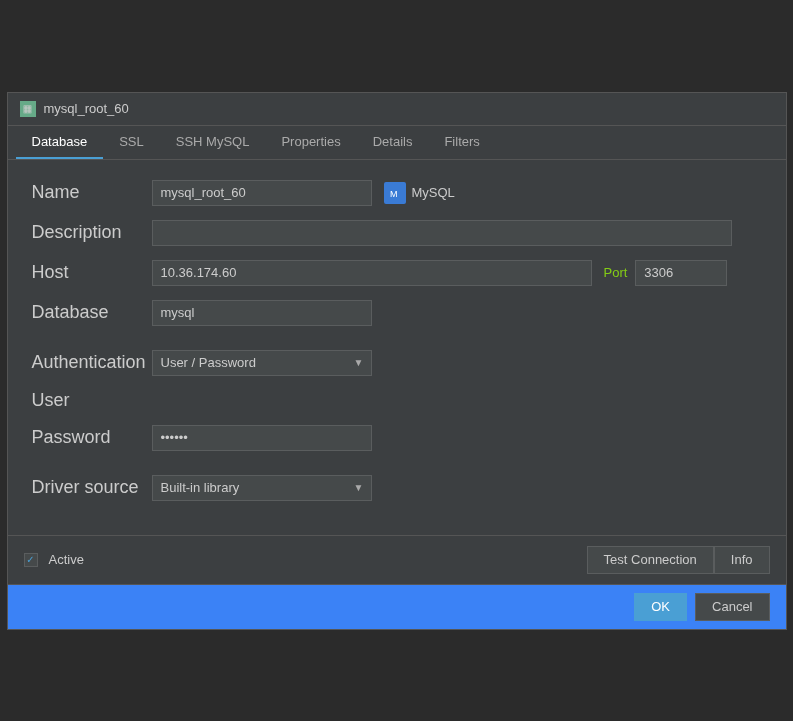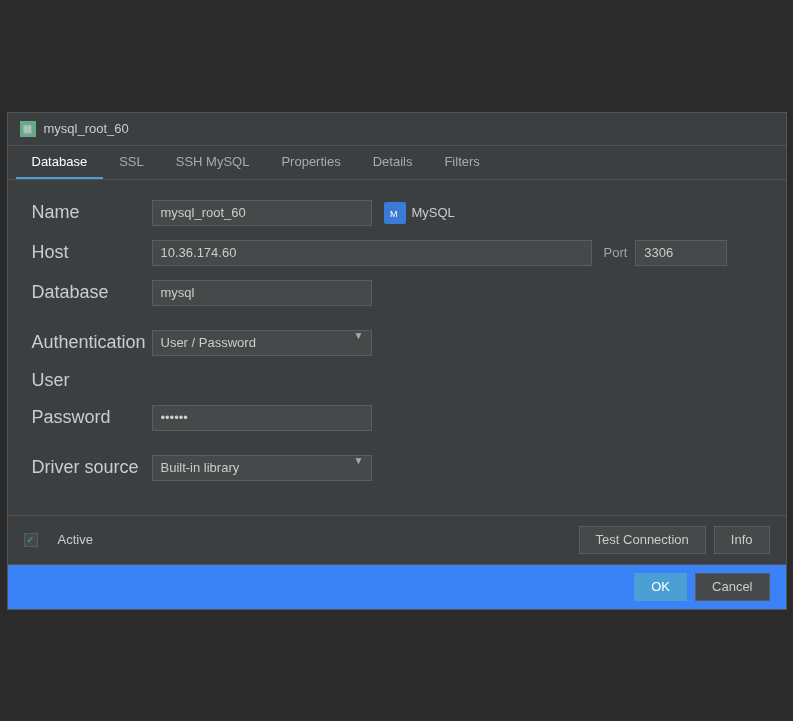--- a/index.html
+++ b/index.html
@@ -106,26 +106,26 @@
       display: flex;
       align-items: center;
       justify-content: center;
       font-size: 11px;
       color: white;
       border-radius: 2px;
     }
     .port-label {
       margin-left: 12px;
       margin-right: 8px;
-      color: #a3a3a3;
+      color: #84cc16;
     }
     .select-wrapper {
       position: relative;
       display: inline-flex;
-      align-items: flex-start;
+      align-items: center;
     }
     .form-select {
       background: #45494a;
       border: 1px solid #5a5d5e;
       color: #cccccc;
       padding: 4px 28px 4px 8px;
       font-size: 13px;
       outline: none;
       height: 26px;
       appearance: none;
@@ -150,40 +150,40 @@
       background: #3c3f41;
     }
     .footer-left {
       display: flex;
       align-items: center;
       gap: 8px;
     }
     .checkbox-wrapper {
       display: flex;
       align-items: center;
-      gap: 20px;
+      gap: 11px;
       cursor: pointer;
     }
     .checkbox {
       width: 14px;
       height: 14px;
       background: #45494a;
       border: 1px solid #5a5d5e;
       display: flex;
       align-items: center;
       justify-content: center;
     }
     .checkbox.checked::after {
       content: '✓';
       font-size: 10px;
       color: #4a9fd4;
     }
     .footer-right {
       display: flex;
-      gap: 8px;
+      gap: 0;
     }
     .btn {
       padding: 5px 16px;
       font-size: 13px;
       cursor: pointer;
       border: 1px solid #5a5d5e;
       background: #45494a;
       color: #cccccc;
       height: 28px;
       display: flex;
@@ -231,20 +231,24 @@
         <span class="mysql-icon">
           <svg width="14" height="14" viewBox="0 0 14 14">
               <rect width="14" height="14" fill="#3a7bd5" rx="1"></rect>
               <text x="2" y="11" font-size="9" fill="white" font-family="Arial">M</text>
             </svg>
         </span>
         <span>MySQL</span>
       </div>
     </div>
 
+    <div class="form-row">
+      <span class="form-label">Description</span>
+      <input class="form-input description-input" type="text" style="">
+    </div>
 
     <div class="form-row">
       <span class="form-label">Host</span>
       <input class="form-input host-input" type="text" value="10.36.174.60" style="">
       <span class="port-label">Port</span>
       <input class="form-input port-input" type="text" value="3306" style="">
     </div>
 
     <div class="form-row">
       <span class="form-label">Database</span>

